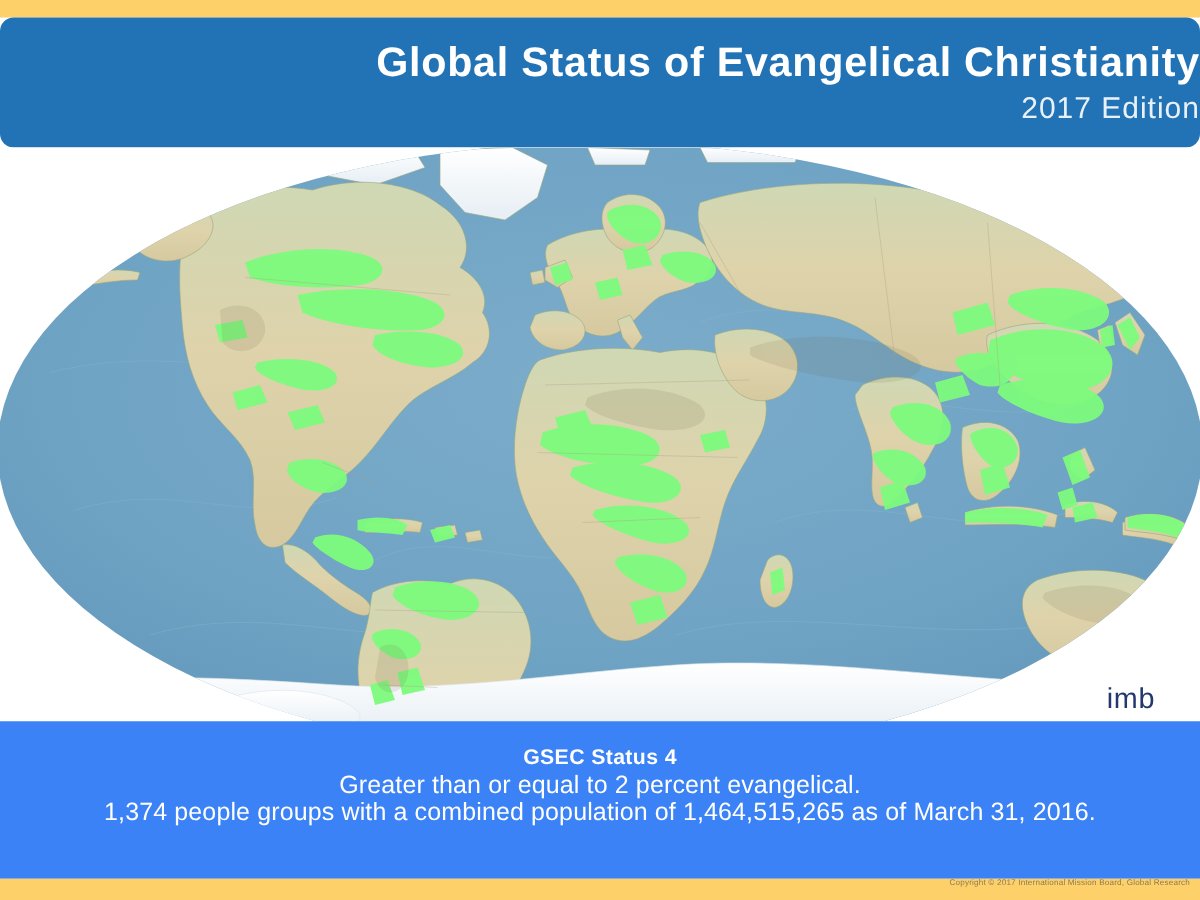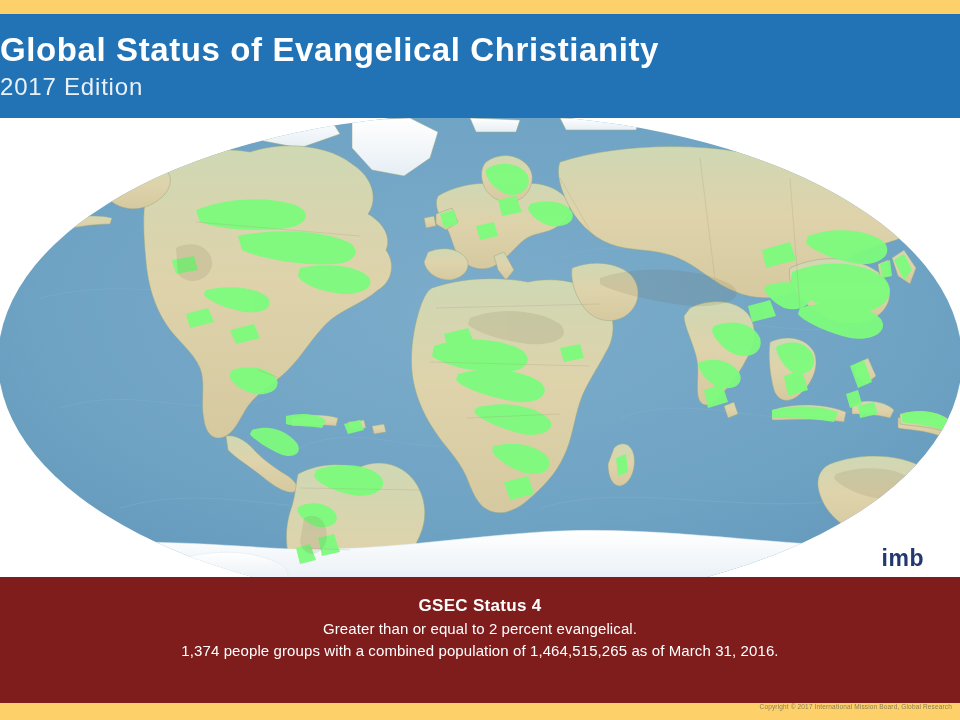--- a/index.html
+++ b/index.html
@@ -29,21 +29,22 @@
     background: #fed униз;
   }
   .top-strip { background: #fed06a; }
 
   
   .header {
     position: absolute;
     left: 0; top: 14px;
     width: 960px; height: 104px;
     background: #2273b5;
-    text-align: left;
+    text-align: right;
+    border-radius: 11px;
   }
   .title {
     margin: 0;
     padding-top: 16px;
     font-size: 33px;
     font-weight: bold;
     color: #ffffff;
     letter-spacing: 0.6px;
     line-height: 40px;
     font-family: "Liberation Sans", sans-serif;
@@ -73,49 +74,49 @@
     height: 459px;
     display: block;
   }
 
   
   .imb-logo {
     position: absolute;
     right: 36px;
     bottom: 6px;
     font-size: 23px;
-    font-weight: bold;
+    font-weight: normal;
     color: #22386e;
     letter-spacing: 0.5px;
     line-height: 26px;
     z-index: 6;
     font-family: "Liberation Sans", sans-serif;
   }
 
   
   .footer {
     position: absolute;
     left: 0; top: 577px;
     width: 960px; height: 126px;
-    background: #7f1d1d;
+    background: #3b82f6;
     text-align: center;
     color: #ffffff;
   }
   .footer-title {
     margin: 0;
     padding-top: 18px;
     font-size: 17px;
     font-weight: bold;
     letter-spacing: 0.3px;
     line-height: 22px;
   }
   .footer-line {
     margin: 0;
     padding-top: 1px;
-    font-size: 15px;
+    font-size: 20px;
     font-weight: normal;
     line-height: 21px;
     letter-spacing: 0.1px;
   }
 
   
   .bottom-strip {
     position: absolute;
     left: 0; top: 703px;
     width: 960px; height: 17px;

